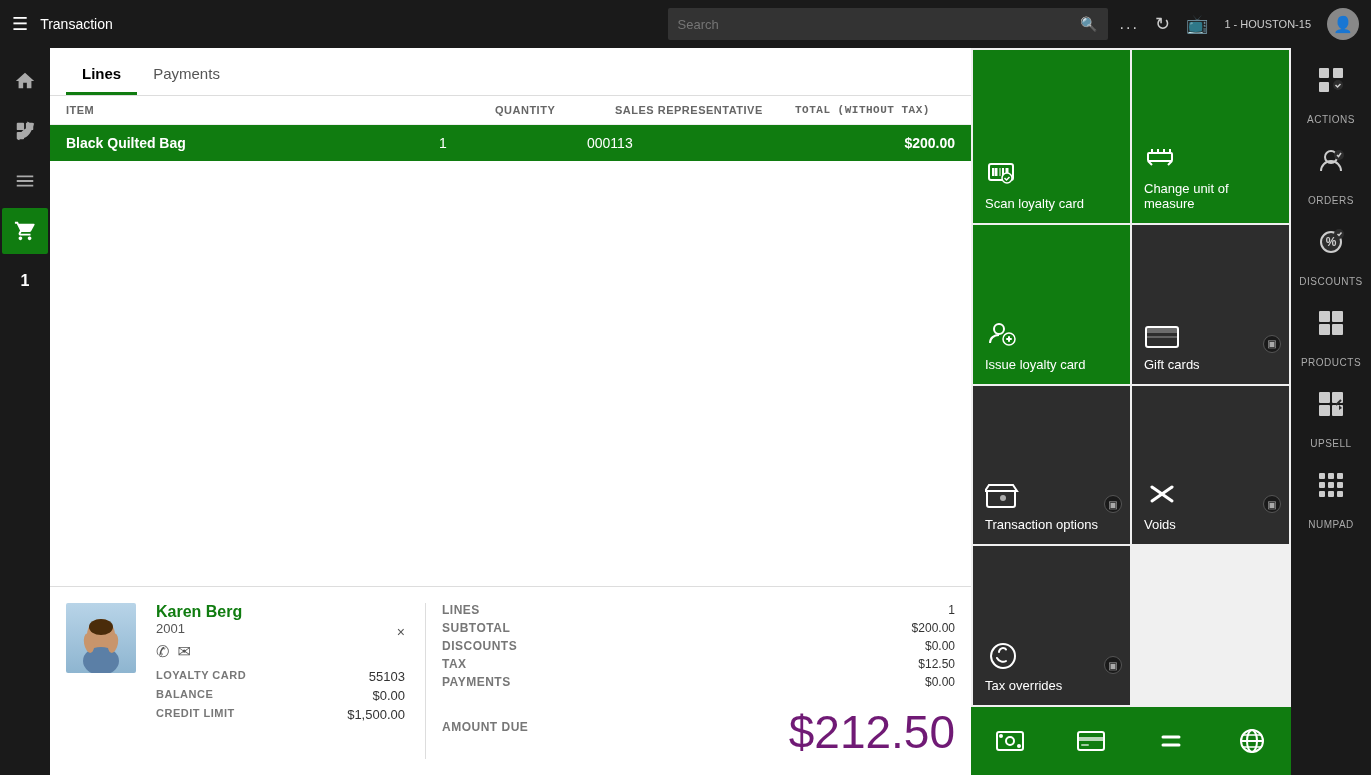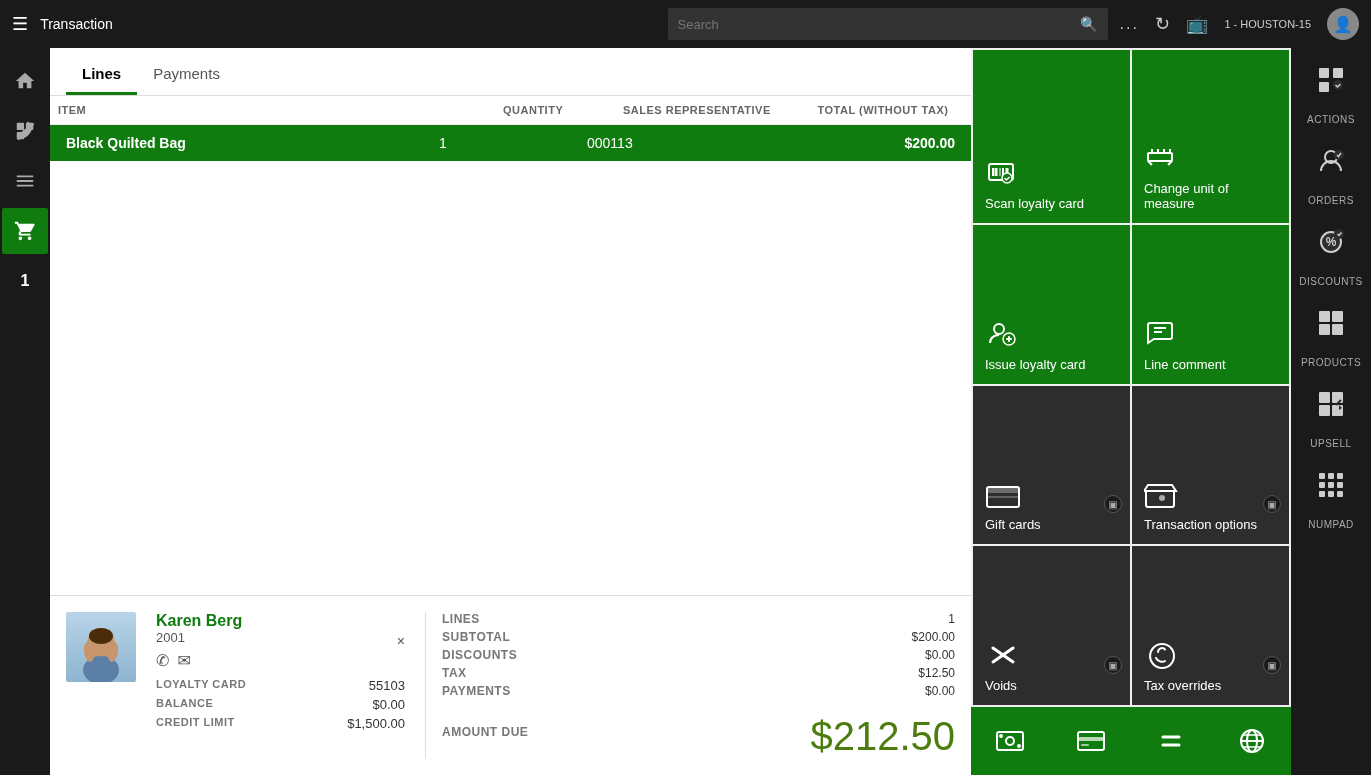--- a/index.html
+++ b/index.html
@@ -27,40 +27,40 @@
     
     .content-area { flex: 1; display: flex; flex-direction: column; background: #fff; overflow: hidden; }
 
     
     .tab-bar { display: flex; padding: 0 16px; border-bottom: 1px solid #ddd; background: #fff; height: 48px; align-items: flex-end; }
     .tab { padding: 10px 16px; font-size: 15px; cursor: pointer; color: #555; border-bottom: 3px solid transparent; }
     .tab.active { color: #000; font-weight: 600; border-bottom: 3px solid #107c10; }
 
     
     .transaction-table { flex: 1; overflow: auto; padding: 0; }
-    .table-header { display: grid; grid-template-columns: 1fr 120px 180px 160px; padding: 8px 8px; font-size: 11px; color: #666; font-weight: 600; letter-spacing: 0.5px; border-bottom: 1px solid #eee; }
+    .table-header { display: grid; grid-template-columns: 1fr 120px 180px 160px; padding: 8px 16px; font-size: 11px; color: #666; font-weight: 600; letter-spacing: 0.5px; border-bottom: 1px solid #eee; }
     .table-row { display: grid; grid-template-columns: 1fr 120px 180px 160px; padding: 10px 16px; align-items: center; gap: 28px; }
     .table-row.selected { background: #107c10; color: #fff; }
     .table-row .item-name { font-weight: 600; font-size: 14px; }
     .table-row .qty, .table-row .sales-rep, .table-row .total { font-size: 14px; }
     .table-row.selected .total { font-weight: 600; }
 
     
     .customer-panel { border-top: 1px solid #ddd; padding: 16px; background: #fff; display: flex; gap: 20px; align-items: flex-start; }
     .customer-name { color: #107c10; font-size: 16px; font-weight: 600; }
     .customer-id { color: #555; font-size: 13px; }
     .customer-contacts { display: flex; gap: 8px; margin-top: 6px; color: #555; font-size: 16px; }
     .customer-detail-row { display: flex; justify-content: space-between; margin-top: 4px; }
     .customer-detail-row .label { color: #777; font-weight: 600; letter-spacing: 0.5px; font-size: 11px; }
     .customer-detail-row .value { color: #333; font-size: 13px; }
     .close-btn { color: #555; cursor: pointer; font-size: 14px; }
     .summary-grid { display: grid; grid-template-columns: 1fr 1fr; gap: 4px 20px; font-size: 12px; color: #555; }
     .summary-grid .label { font-weight: 600; letter-spacing: 0.5px; color: #777; }
     .summary-grid .value { text-align: right; color: #333; }
-    .amount-due { text-align: right; font-size: 40px; font-weight: 300; color: #4d7c0f; margin-top: 10px; }
+    .amount-due { text-align: right; font-size: 46px; font-weight: 300; color: #701a75; margin-top: 10px; }
 
     
     .right-panel { width: 320px; display: flex; flex-direction: column; background: #f0f0f0; flex-shrink: 0; }
     .action-grid { display: grid; grid-template-columns: 1fr 1fr; gap: 2px; flex: 1; padding: 2px; }
     .action-tile { display: flex; flex-direction: column; justify-content: flex-end; padding: 12px; cursor: pointer; min-height: 80px; position: relative; }
     .action-tile.green { background: #107c10; color: #fff; }
     .action-tile.dark { background: #2d2d2d; color: #fff; }
     .action-tile-label { font-size: 13px; font-weight: 400; margin-top: 8px; }
 
     
@@ -131,21 +131,21 @@
     <div class="tab-bar">
       <div class="tab active">Lines</div>
       <div class="tab">Payments</div>
     </div>
 
     <div class="transaction-table">
       <div class="table-header">
         <span>ITEM</span>
         <span>QUANTITY</span>
         <span>SALES REPRESENTATIVE</span>
-        <span style="text-align:center;">TOTAL (WITHOUT TAX)</span>
+        <span style="text-align:left;font-family:Liberation Mono, monospace;">TOTAL (WITHOUT TAX)</span>
       </div>
       <div class="table-row selected">
         <span class="item-name">Black Quilted Bag</span>
         <span class="qty">1</span>
         <span class="sales-rep">000113</span>
         <span class="total" style="text-align:right;">$200.00</span>
       </div>
     </div>
 
     <div class="customer-panel">
@@ -246,30 +246,20 @@
             <circle cx="14" cy="12" r="5" fill="none" stroke="white" stroke-width="2"></circle>
             <path d="M5 26c0-5 4-8 9-8" stroke="white" stroke-width="2" fill="none"></path>
             <circle cx="24" cy="22" r="6" fill="#107c10" stroke="white" stroke-width="1.5"></circle>
             <rect x="23" y="19" width="2" height="6" rx="1" fill="white"></rect>
             <rect x="21" y="21" width="6" height="2" rx="1" fill="white"></rect>
           </svg>
         </div>
         <div class="action-tile-label">Issue loyalty card</div>
       </div>
 
-      <div class="action-tile green">
-        <div>
-          <svg width="32" height="32" viewBox="0 0 32 32" fill="white">
-            <path d="M6 6h20a2 2 0 012 2v12a2 2 0 01-2 2H10l-6 4V8a2 2 0 012-2z" fill="none" stroke="white" stroke-width="2"></path>
-            <line x1="10" y1="11" x2="22" y2="11" stroke="white" stroke-width="2"></line>
-            <line x1="10" y1="15" x2="18" y2="15" stroke="white" stroke-width="2"></line>
-          </svg>
-        </div>
-        <div class="action-tile-label">Line comment</div>
-      </div>
 
 
       <div class="action-tile dark">
         <div style="position:relative;display:inline-block;">
           <svg width="36" height="30" viewBox="0 0 36 30" fill="white">
             <rect x="2" y="8" width="32" height="20" rx="2" fill="none" stroke="white" stroke-width="2"></rect>
             <rect x="2" y="8" width="32" height="6" rx="1" fill="white" opacity="0.3"></rect>
             <line x1="2" y1="18" x2="34" y2="18" stroke="white" stroke-width="1" opacity="0.5"></line>
           </svg>
           <div style="position:absolute;bottom:-4px;right:-4px;background:#1a1a1a;border-radius:50%;width:18px;height:18px;display:flex;align-items:center;justify-content:center;border:1px solid #555;">

